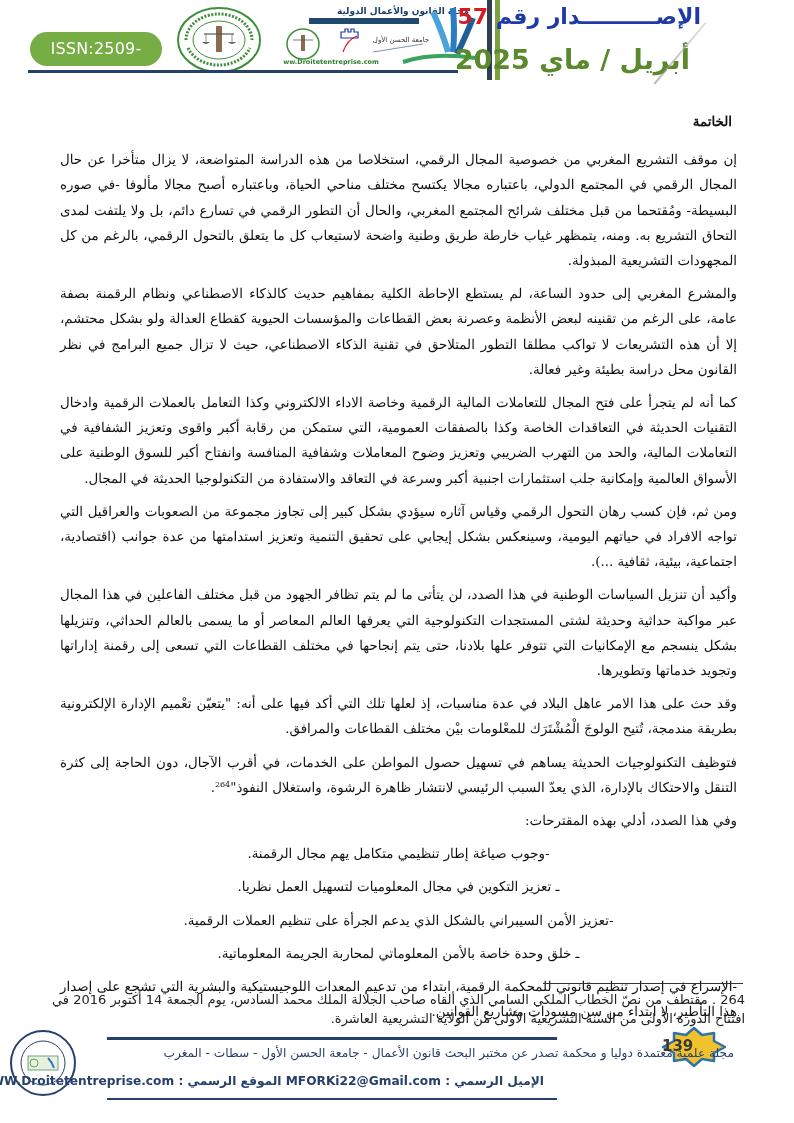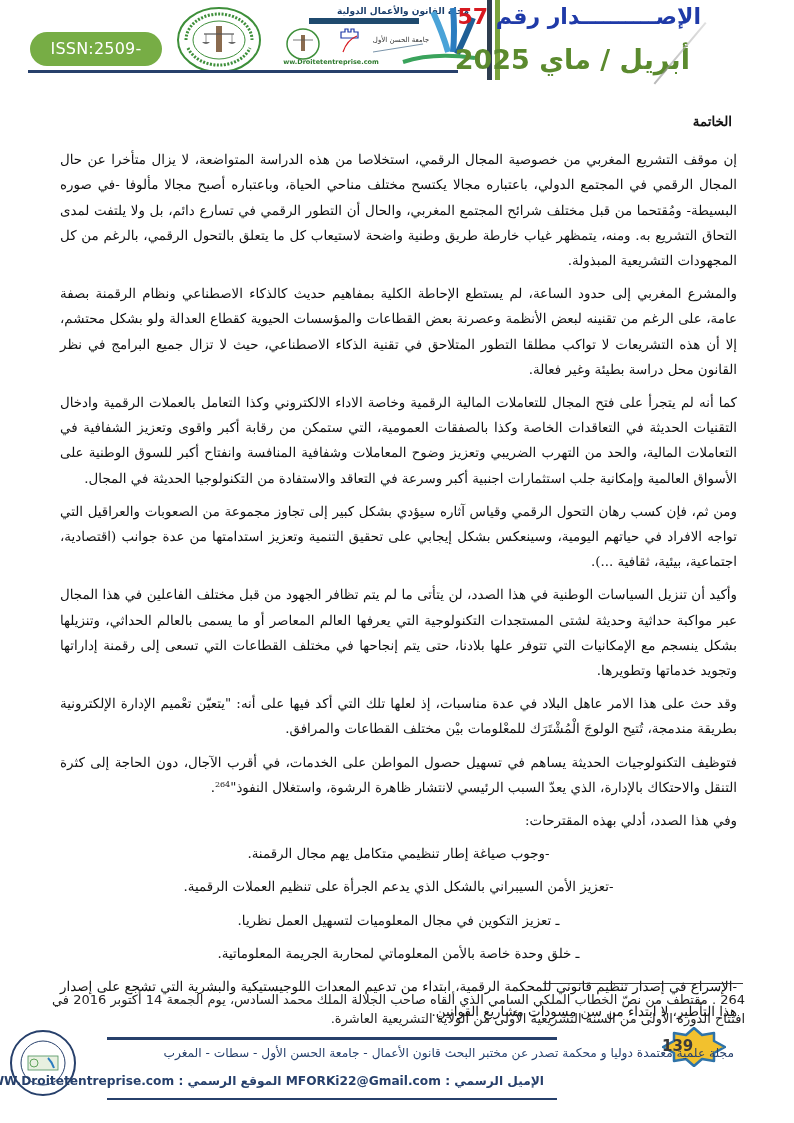--- a/index.html
+++ b/index.html
@@ -91,22 +91,22 @@
   <h3 class="section-title">الخاتمة</h3>
   <p>إن موقف التشريع المغربي من خصوصية المجال الرقمي، استخلاصا من هذه الدراسة المتواضعة، لا يزال متأخرا عن حال المجال الرقمي في المجتمع الدولي، باعتباره مجالا يكتسح مختلف مناحي الحياة، وباعتباره أصبح مجالا مألوفا -في صوره البسيطة- ومُقتحما من قبل مختلف شرائح المجتمع المغربي، والحال أن التطور الرقمي في تسارع دائم، بل ولا يلتفت لمدى التحاق التشريع به. ومنه، يتمظهر غياب خارطة طريق وطنية واضحة لاستيعاب كل ما يتعلق بالتحول الرقمي، بالرغم من كل المجهودات التشريعية المبذولة.</p>
   <p>والمشرع المغربي إلى حدود الساعة، لم يستطع الإحاطة الكلية بمفاهيم حديث كالذكاء الاصطناعي ونظام الرقمنة بصفة عامة، على الرغم من تقنينه لبعض الأنظمة وعصرنة بعض القطاعات والمؤسسات الحيوية كقطاع العدالة ولو بشكل محتشم، إلا أن هذه التشريعات لا تواكب مطلقا التطور المتلاحق في تقنية الذكاء الاصطناعي، حيث لا تزال جميع البرامج في نظر القانون محل دراسة بطيئة وغير فعالة.</p>
   <p>كما أنه لم يتجرأ على فتح المجال للتعاملات المالية الرقمية وخاصة الاداء الالكتروني وكذا التعامل بالعملات الرقمية وادخال التقنيات الحديثة في التعاقدات الخاصة وكذا بالصفقات العمومية، التي ستمكن من رقابة أكبر واقوى وتعزيز الشفافية في التعاملات المالية، والحد من التهرب الضريبي وتعزيز وضوح المعاملات وشفافية المنافسة وانفتاح أكبر للسوق الوطنية على الأسواق العالمية وإمكانية جلب استثمارات اجنبية أكبر وسرعة في التعاقد والاستفادة من التكنولوجيا الحديثة في المجال.</p>
   <p>ومن ثم، فإن كسب رهان التحول الرقمي وقياس آثاره سيؤدي بشكل كبير إلى تجاوز مجموعة من الصعوبات والعراقيل التي تواجه الافراد في حياتهم اليومية، وسينعكس بشكل إيجابي على تحقيق التنمية وتعزيز استدامتها من عدة جوانب (اقتصادية، اجتماعية، بيئية، ثقافية ...).</p>
   <p>وأكيد أن تنزيل السياسات الوطنية في هذا الصدد، لن يتأتى ما لم يتم تظافر الجهود من قبل مختلف الفاعلين في هذا المجال عبر مواكبة حداثية وحديثة لشتى المستجدات التكنولوجية التي يعرفها العالم المعاصر أو ما يسمى بالعالم الحداثي، وتنزيلها بشكل ينسجم مع الإمكانيات التي تتوفر علها بلادنا، حتى يتم إنجاحها في مختلف القطاعات التي تسعى إلى رقمنة إداراتها وتجويد خدماتها وتطويرها.</p>
   <p>وقد حث على هذا الامر عاهل البلاد في عدة مناسبات، إذ لعلها تلك التي أكد فيها على أنه: "يتعيّن تعْميم الإدارة الإلكترونية بطريقة مندمجة، تُتيح الولوجَ الْمُشْتَرَك للمعْلومات بيْن مختلف القطاعات والمرافق.</p>
   <p><span>فتوظيف التكنولوجيات الحديثة يساهم في تسهيل حصول المواطن على الخدمات، في أقرب الآجال، دون الحاجة إلى كثرة التنقل والاحتكاك بالإدارة، الذي يعدّ السبب الرئيسي لانتشار ظاهرة الرشوة، واستغلال النفوذ"</span><sup>264</sup>.</p>
   <p>وفي هذا الصدد، أدلي بهذه المقترحات:</p>
   <p class="item">-وجوب صياغة إطار تنظيمي متكامل يهم مجال الرقمنة.</p>
+  <p class="item">ـ تعزيز التكوين في مجال المعلوميات لتسهيل العمل نظريا.</p>
   <p class="item">-تعزيز الأمن السيبراني بالشكل الذي يدعم الجرأة على تنظيم العملات الرقمية.</p>
-  <p class="item">ـ تعزيز التكوين في مجال المعلوميات لتسهيل العمل نظريا.</p>
   <p class="item">ـ خلق وحدة خاصة بالأمن المعلوماتي لمحاربة الجريمة المعلوماتية.</p>
   <p>-الإسراع في إصدار تنظيم قانوني للمحكمة الرقمية، ابتداء من تدعيم المعدات اللوجيستيكية والبشرية التي تشجع على إصدار هذا التأطير، لا ابتداء من سن مسودات مشاريع القوانين.</p>
 </div>
 
 <div class="fn-rule"></div>
 <div class="footnote">264 . مقتطف من نصّ الخطاب الملكي السامي الذي ألقاه صاحب الجلالة الملك محمد السادس، يوم الجمعة 14 أكتوبر 2016 في افتتاح الدورة الأولى من السنة التشريعية الأولى من الولاية التشريعية العاشرة.</div>
 
 <svg class="seal-footer" viewBox="0 0 70 70">
   <circle cx="35" cy="35" r="32" fill="#fff" stroke="#27406b" stroke-width="2"></circle>
   <circle cx="35" cy="35" r="22" fill="none" stroke="#27406b" stroke-width="1"></circle>

